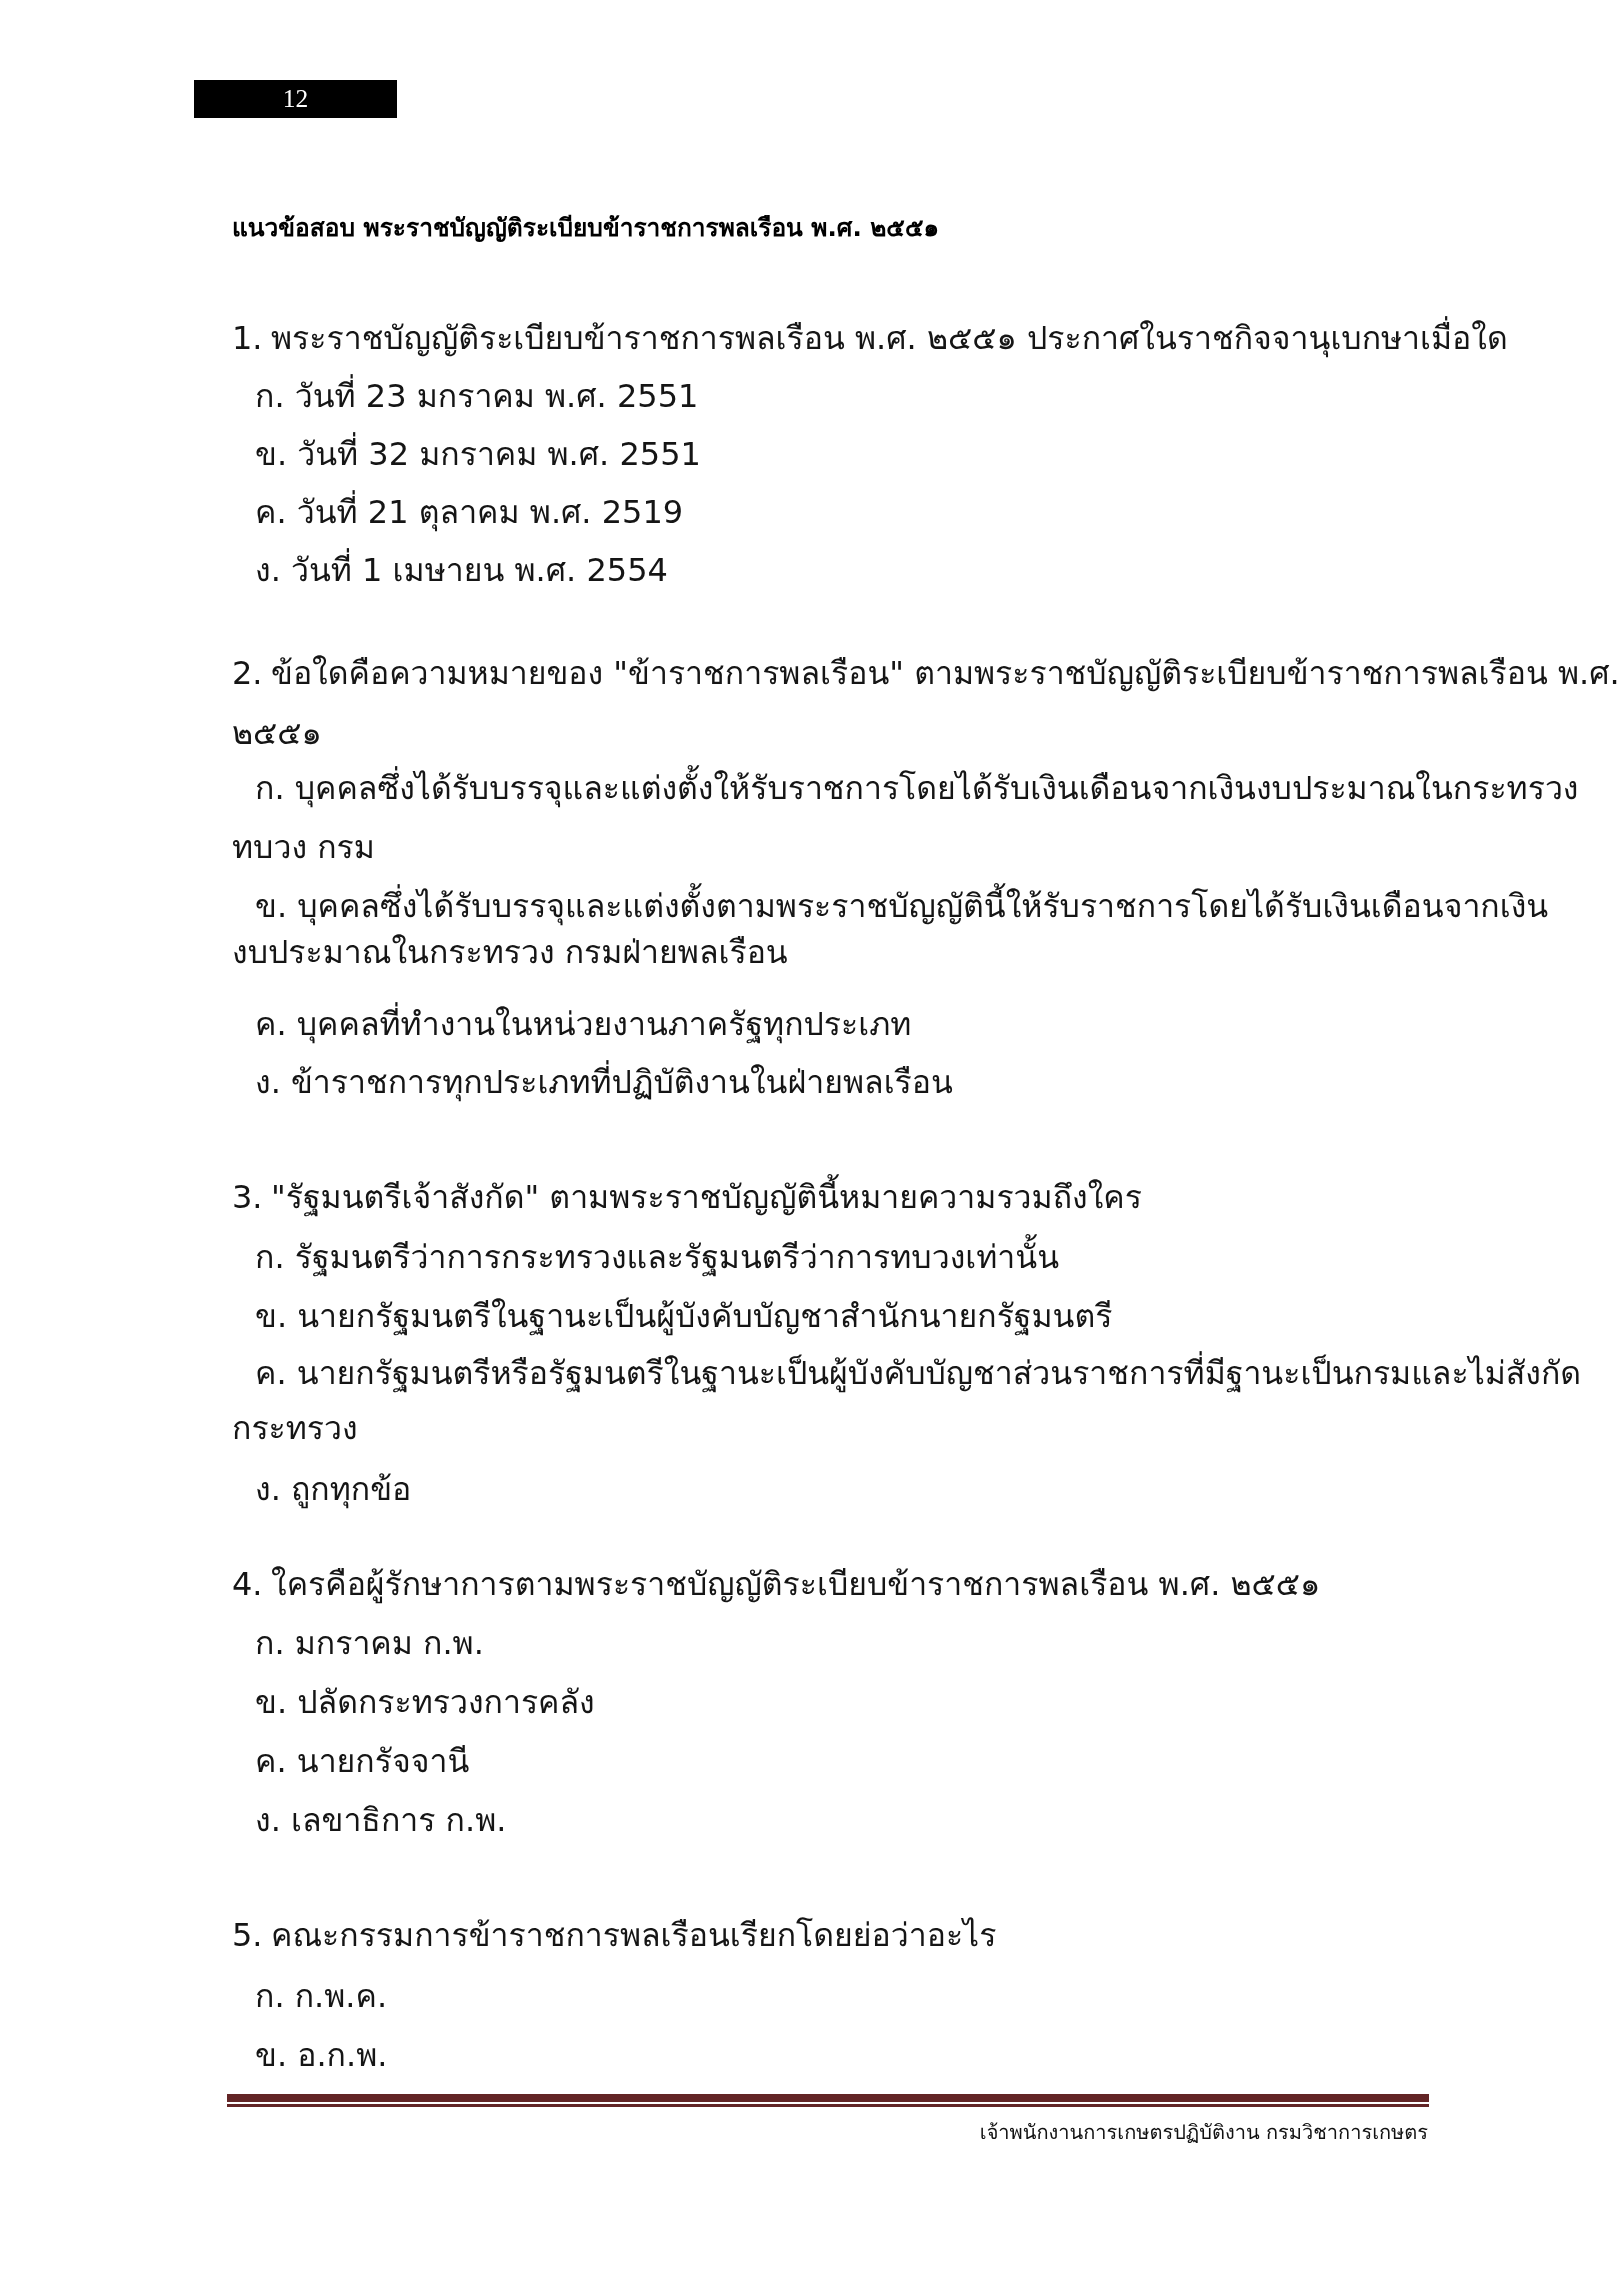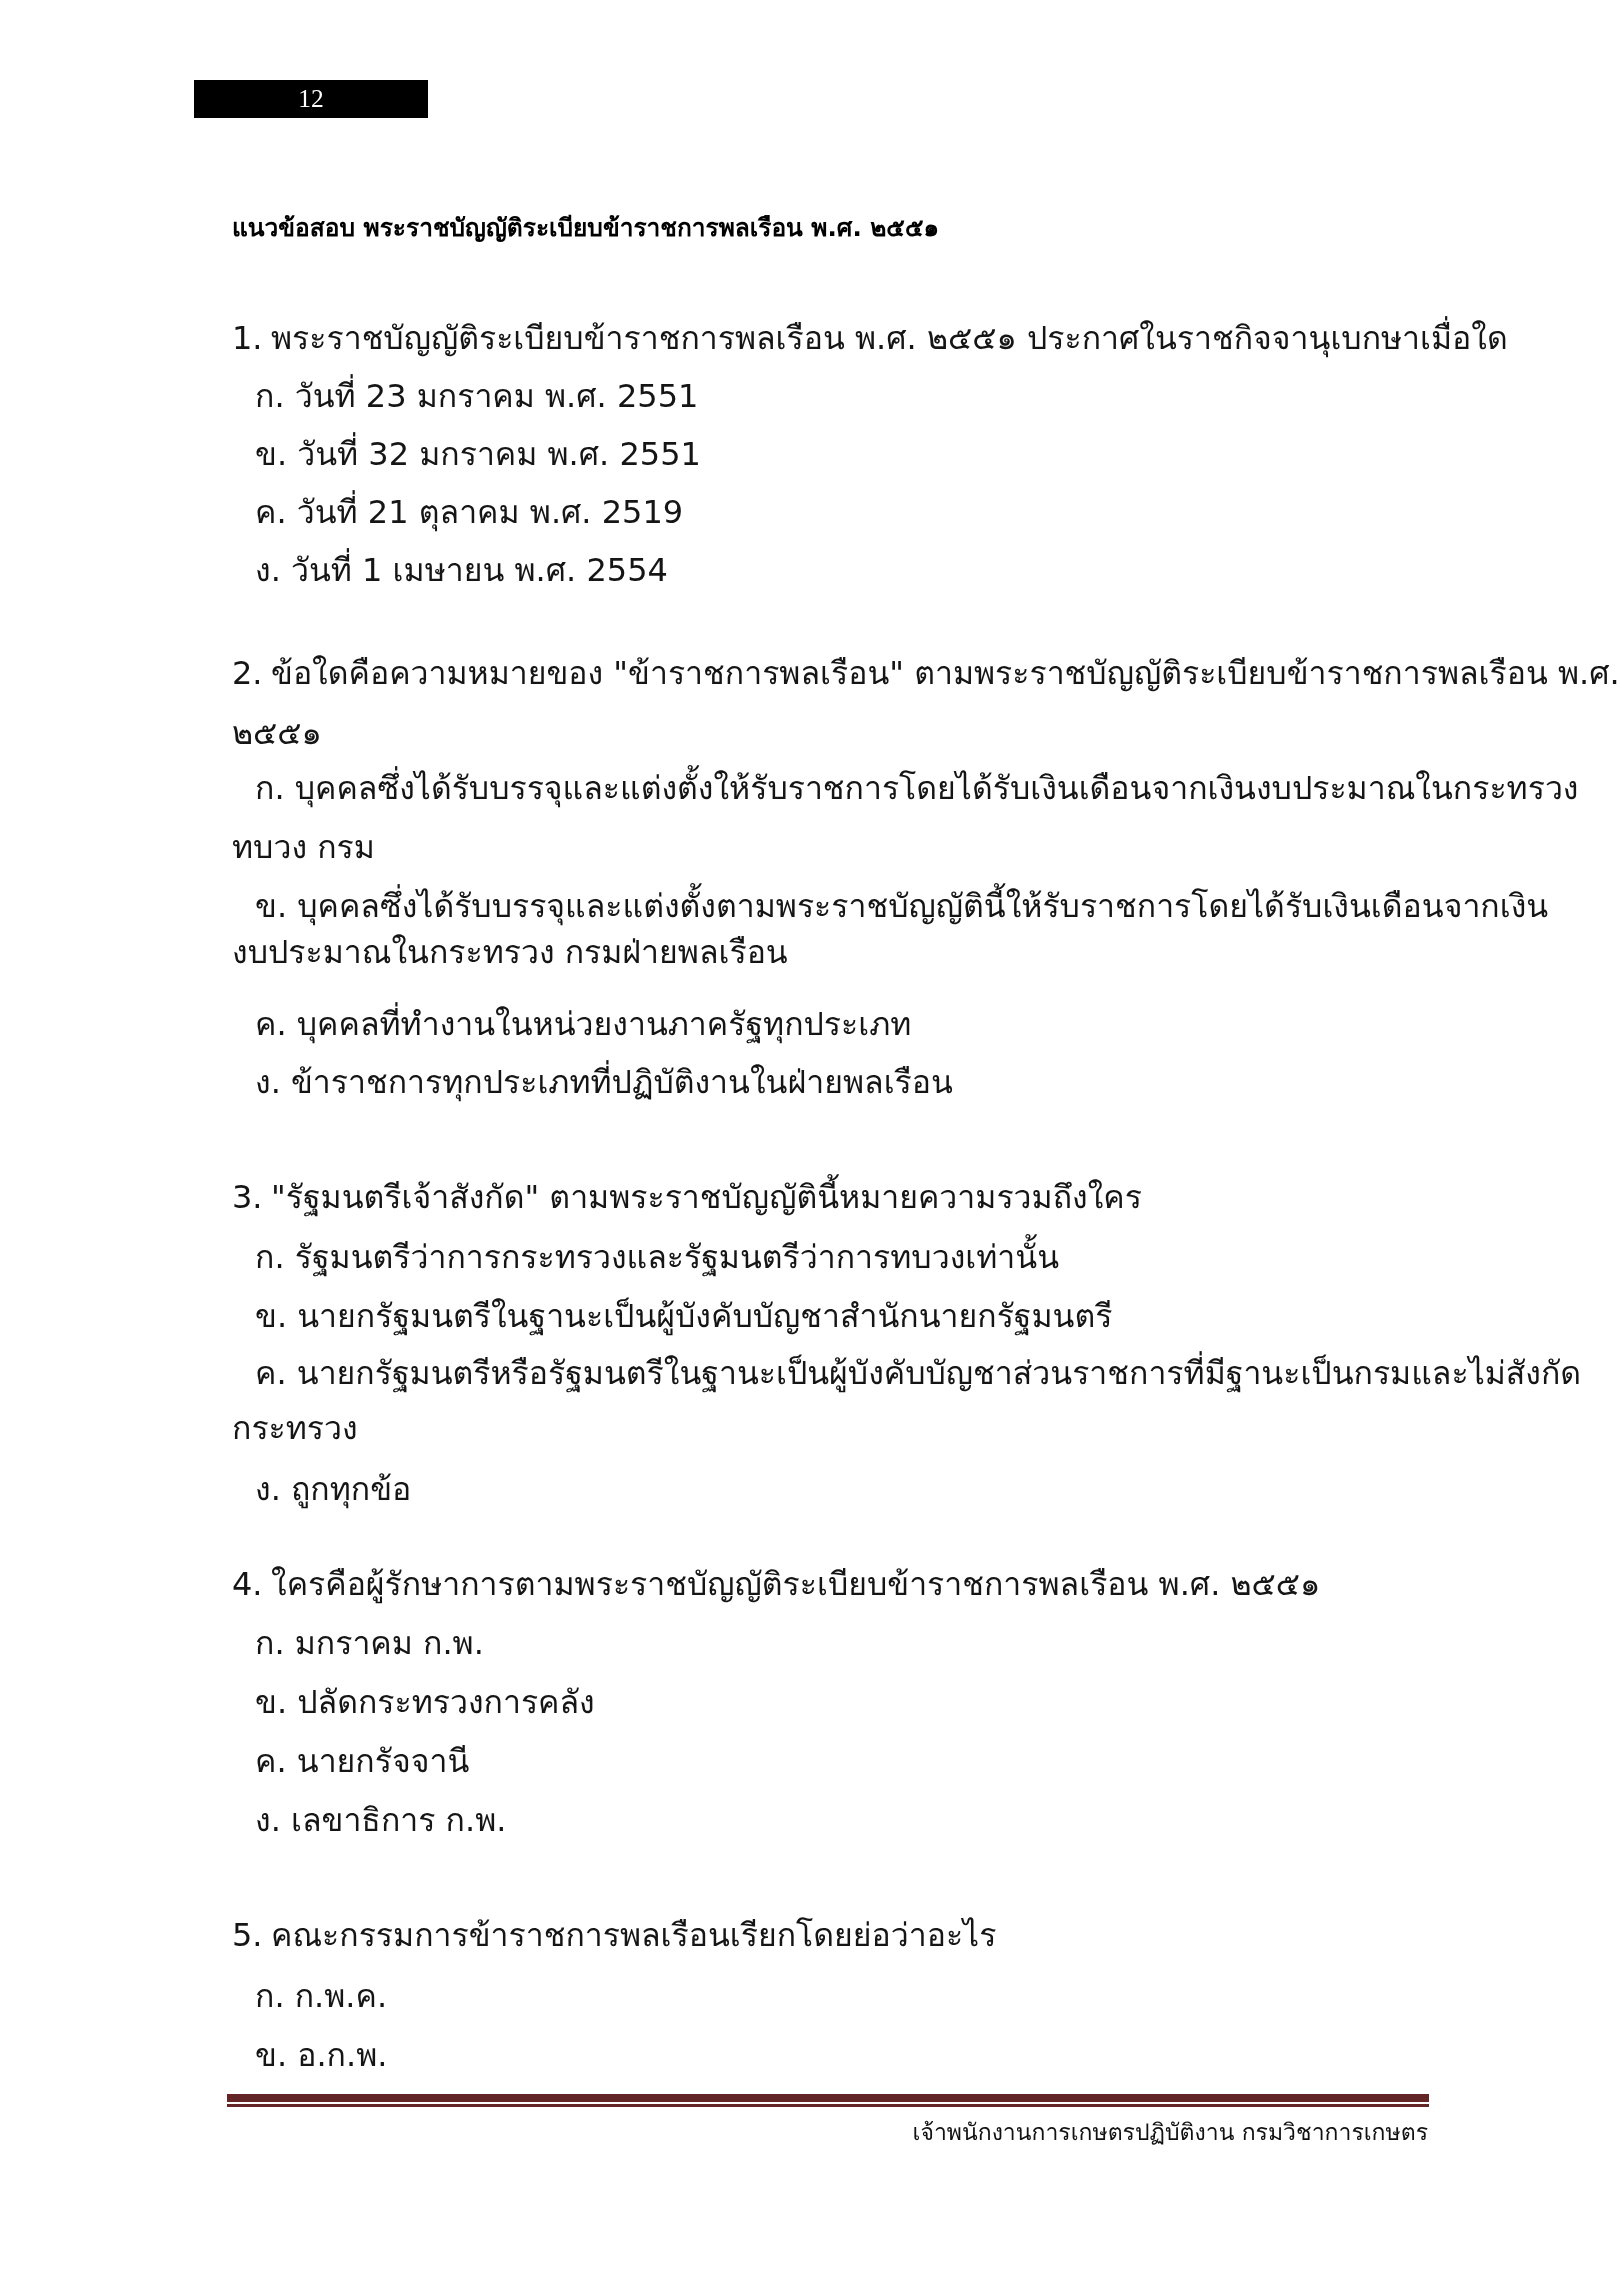--- a/index.html
+++ b/index.html
@@ -1,30 +1,30 @@
 <!DOCTYPE html>
 <html><head>
 <meta charset="utf-8">
 <style>
   html, body { margin:0; padding:0; background:#ffffff; }
   body { width:1621px; height:2293px; position:relative; overflow:hidden;
          font-family:"DejaVu Sans", "Liberation Sans", sans-serif; color:#111; }
-  .page-number-box { position:absolute; left:194px; top:80px; width:234px; height:38px;
+  .page-number-box { position:absolute; left:194px; top:80px; width:203px; height:38px;
          background:#000; display:flex; align-items:center; justify-content:center; }
   .page-number { color:#fff; font-family:"Liberation Serif","DejaVu Serif",serif; font-size:25.5px; line-height:1; }
   .doc-title { position:absolute; left:232px; width:1204px; top:208px; text-align:left;
          font-weight:bold; font-size:24.5px; line-height:39px; white-space:nowrap; color:#000; }
   .line { position:absolute; white-space:nowrap; font-size:32px; line-height:39px; color:#151515; }
   .q-num { display:inline-block; width:39px; }
   .indent { left:255px; }
   .margin { left:232px; }
   .rule-thick { position:absolute; left:227px; width:1202px; top:2094px; height:7.8px; background:#632526; }
   .rule-thin  { position:absolute; left:227px; width:1202px; top:2104px; height:2.9px; background:#632526; }
   .footer-text { position:absolute; right:193px; top:2115px; font-family:"DejaVu Serif","Liberation Serif",serif;
-         font-size:23px; line-height:35px; white-space:nowrap; color:#111; }
+         font-size:20px; line-height:35px; white-space:nowrap; color:#111; }
 </style>
 </head>
 <body>
 
 <div class="page-number-box">
   <span class="page-number">12</span>
 </div>
 
 <div class="doc-title">แนวข้อสอบ พระราชบัญญัติระเบียบข้าราชการพลเรือน พ.ศ. ๒๕๕๑</div>
 

